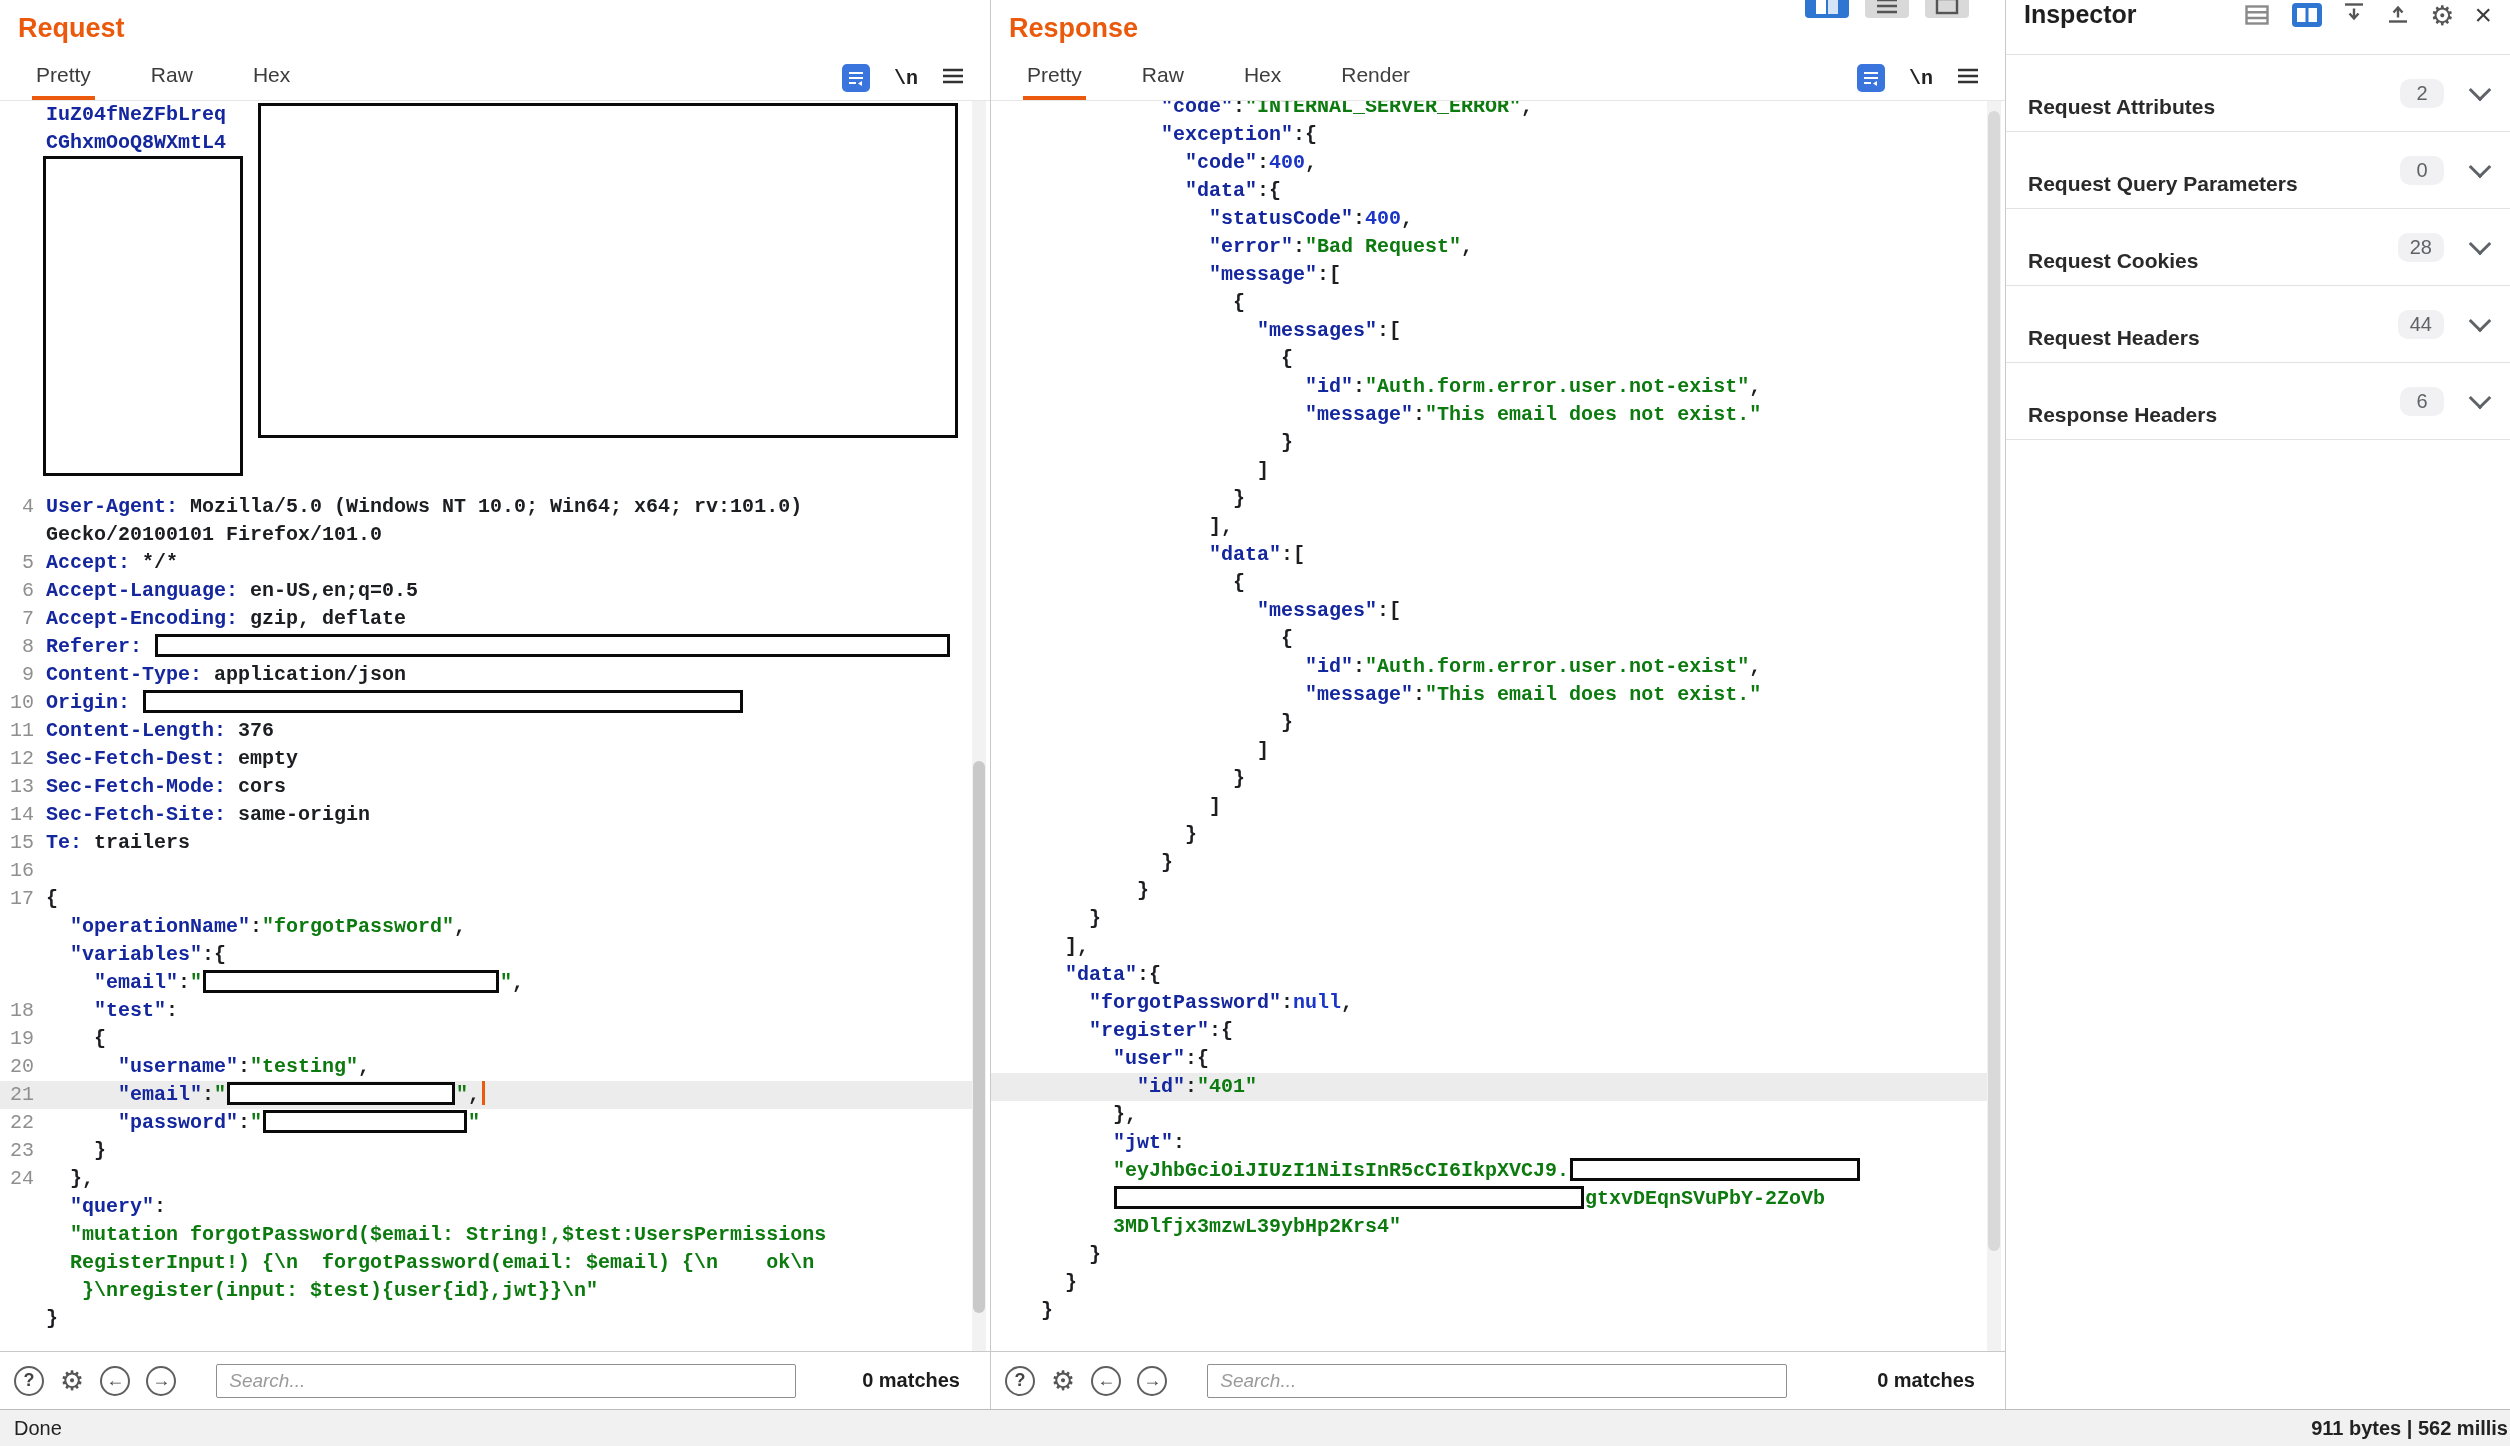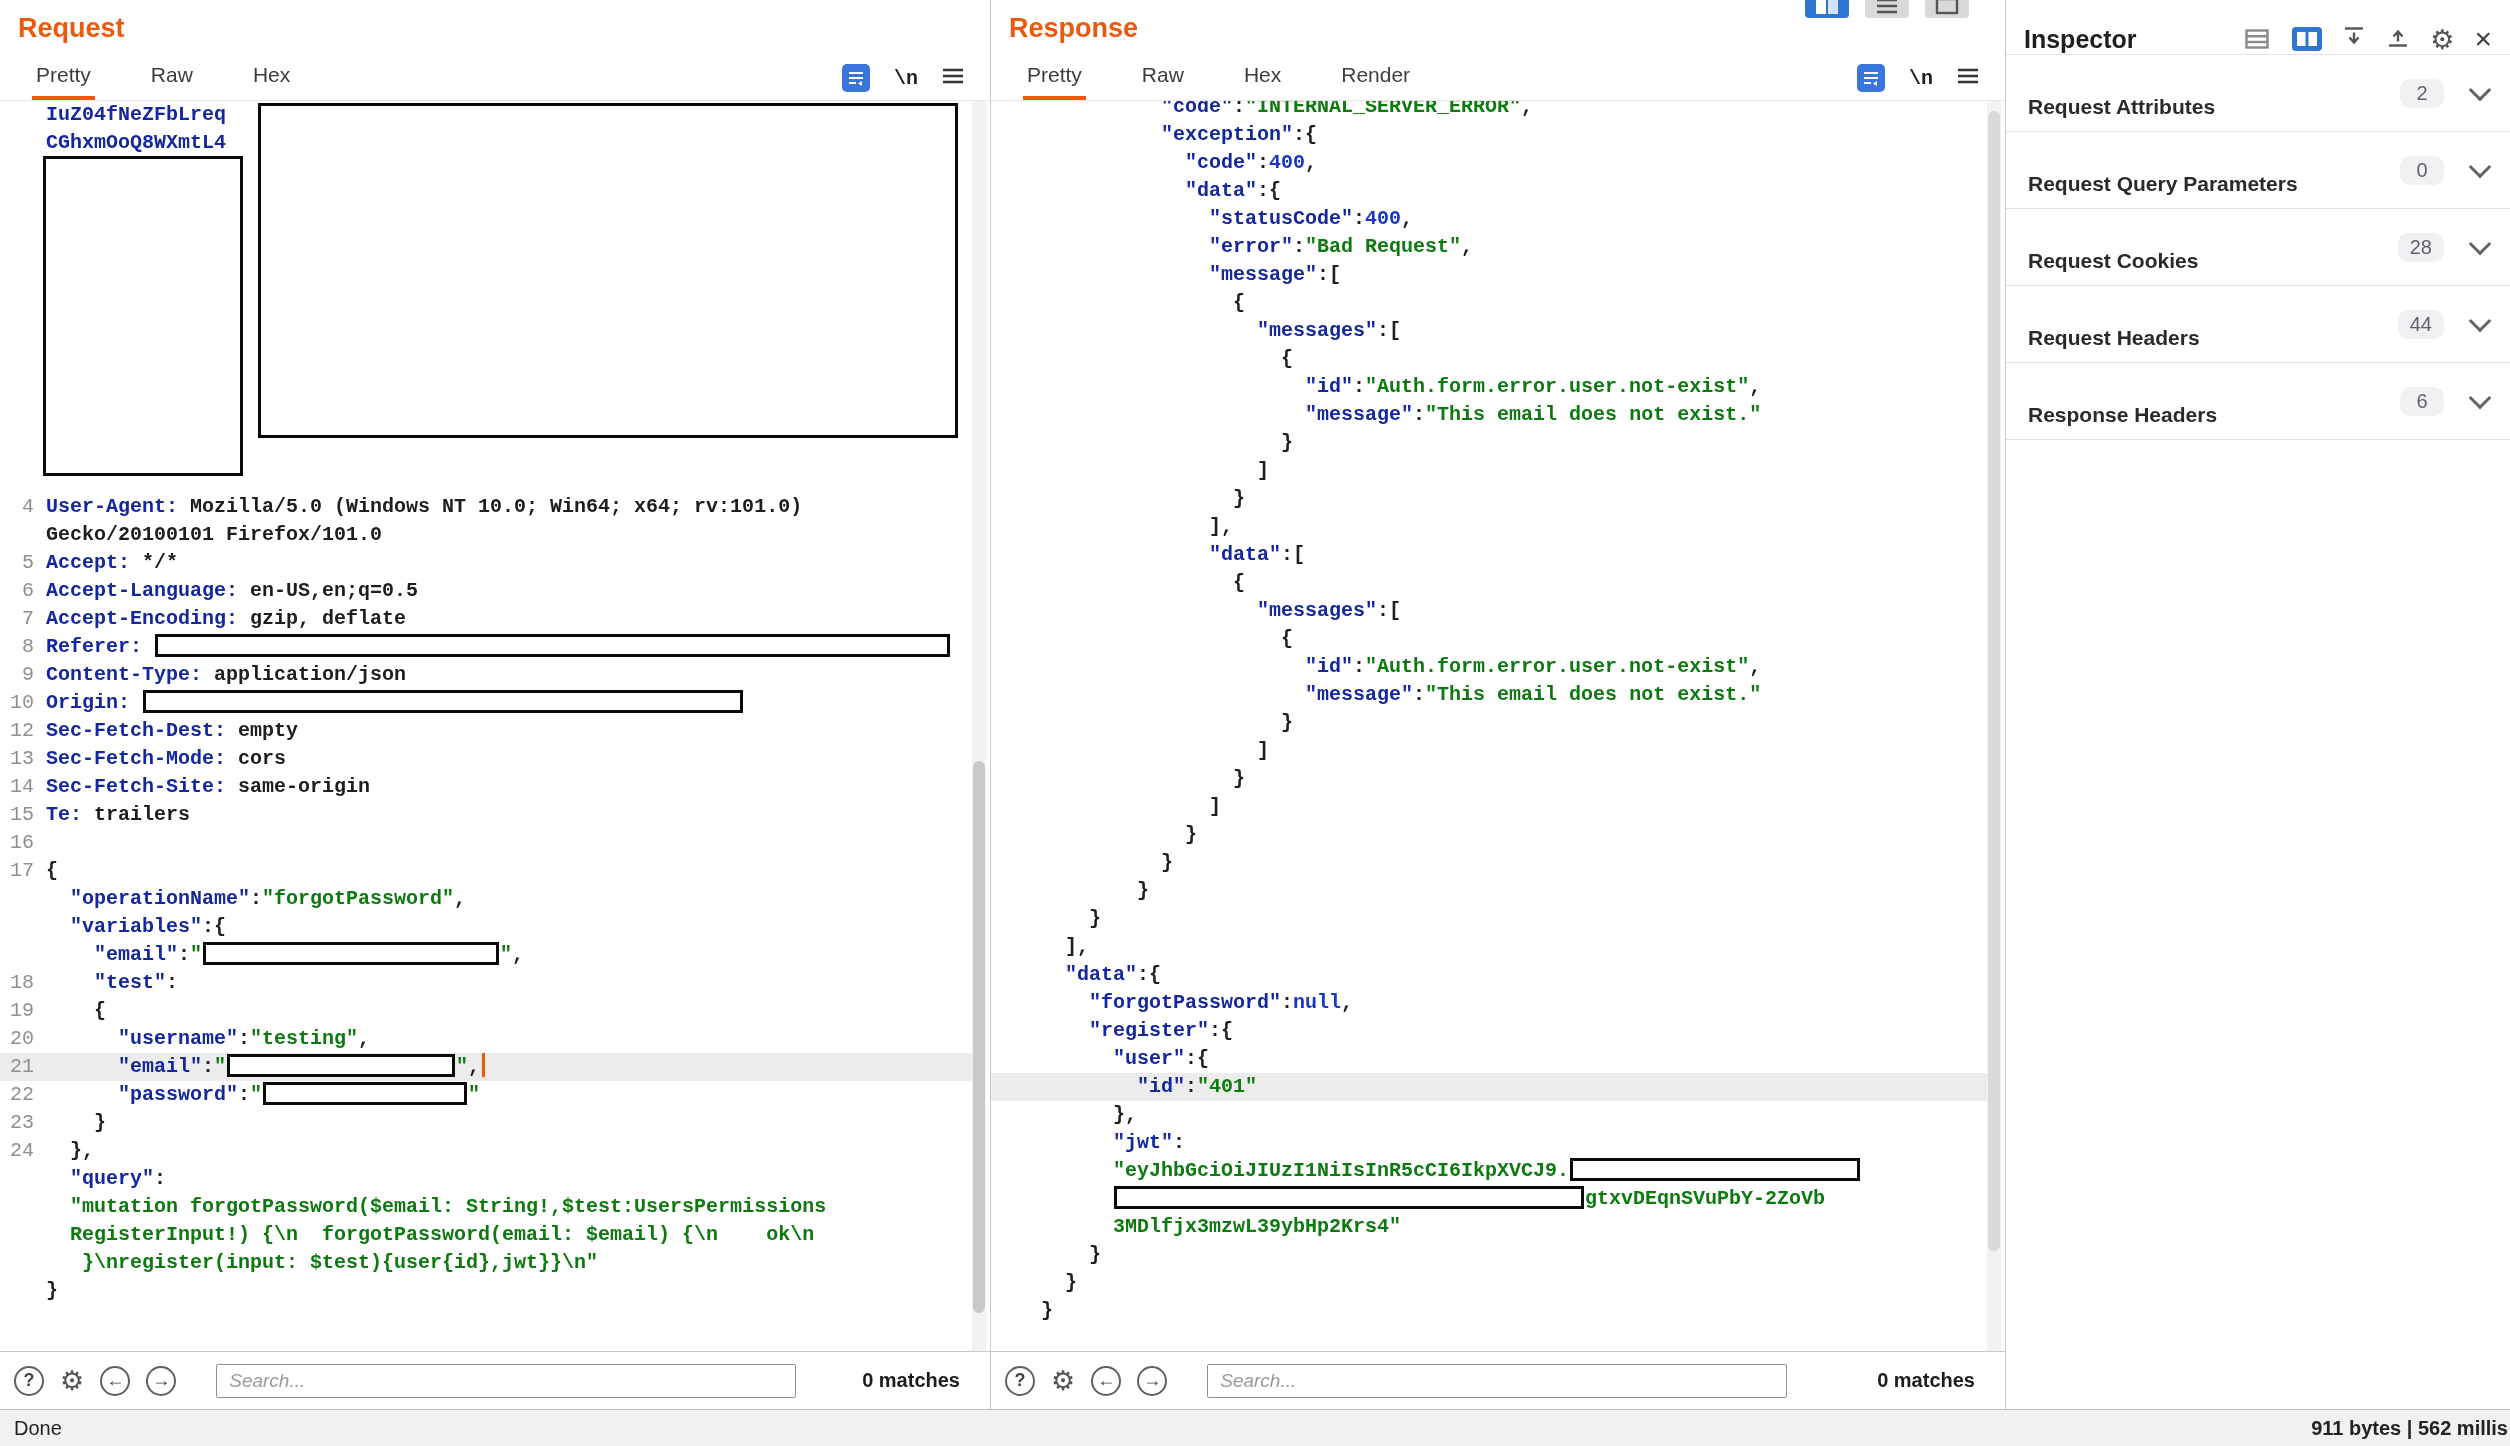--- a/index.html
+++ b/index.html
@@ -42,21 +42,21 @@
   .req .vthumb{top:660px;height:552px;}
   .resp-panel .vthumb{top:10px;height:1140px;background:#d9d9d9;}
 
   .find{height:57px;border-top:1px solid #c9c9c9;display:flex;align-items:center;padding-left:14px;gap:16px;background:#fff;}
   .cbtn{width:30px;height:30px;border:2px solid #5f5f5f;border-radius:50%;display:flex;align-items:center;justify-content:center;font-size:18px;font-weight:700;color:#444;box-sizing:border-box;}
   .gear{font-family:"DejaVu Sans",sans-serif;font-size:27px;color:#555;line-height:1;}
   .search{width:580px;height:34px;border:1px solid #8f8f8f;border-radius:2px;font-size:19px;padding:0 12px;margin-left:24px;box-sizing:border-box;color:#222;font-family:"Liberation Sans",sans-serif;}
   .search::placeholder{font-style:italic;color:#9a9a9a;}
   .matches{margin-left:auto;margin-right:30px;font-size:20px;font-weight:700;color:#1c1c1c;}
 
-  .inspector-head{height:54px;display:flex;align-items:flex-end;padding:0 18px;}
+  .inspector-head{height:54px;display:flex;align-items:flex-start;padding:0 18px;}
   .inspector-title{font-size:25px;font-weight:700;color:#1f1f1f;}
   .insp-icons{margin-left:auto;display:flex;align-items:center;gap:20px;}
   .pairbtn{display:flex;align-items:center;justify-content:center;width:30px;height:24px;border-radius:4px;}
   .pairbtn.blue{background:#2f76d2;}
   .close-x{font-size:30px;color:#3d3d3d;line-height:1;}
   .insp-rows{border-top:1px solid #e2e2e2;}
   .insp-row{height:76px;display:flex;align-items:center;padding:0 22px;border-bottom:1px solid #e2e2e2;}
   .insp-label{flex:1;font-size:21px;font-weight:600;color:#2a2a2a;margin-top:28px;}
   .insp-count{color:#5f6368;font-size:20px;background:#f1f1f3;border-radius:10px;padding:3px 12px;margin-right:28px;min-width:20px;text-align:center;}
   .chev{width:13px;height:13px;border-right:3px solid #5f6368;border-bottom:3px solid #5f6368;transform:rotate(45deg);margin-top:-7px;}
@@ -116,20 +116,21 @@
             <div class="cl"><span class="ln"></span><span class="lt"></span></div>
             <div class="cl"><span class="ln"></span><span class="lt"></span></div>
             <div class="cl"><span class="ln">4</span><span class="lt"><span class="t-k">User-Agent:</span><span class="t-p"> Mozilla/5.0 (Windows NT 10.0; Win64; x64; rv:101.0)</span></span></div>
             <div class="cl"><span class="ln"></span><span class="lt"><span class="t-p">Gecko/20100101 Firefox/101.0</span></span></div>
             <div class="cl"><span class="ln">5</span><span class="lt"><span class="t-k">Accept:</span><span class="t-p"> */*</span></span></div>
             <div class="cl"><span class="ln">6</span><span class="lt"><span class="t-k">Accept-Language:</span><span class="t-p"> en-US,en;q=0.5</span></span></div>
             <div class="cl"><span class="ln">7</span><span class="lt"><span class="t-k">Accept-Encoding:</span><span class="t-p"> gzip, deflate</span></span></div>
             <div class="cl"><span class="ln">8</span><span class="lt"><span class="t-k">Referer:</span><span class="t-p"> </span><span class="redact" style="width: 795px;"></span></span></div>
             <div class="cl"><span class="ln">9</span><span class="lt"><span class="t-k">Content-Type:</span><span class="t-p"> application/json</span></span></div>
             <div class="cl"><span class="ln">10</span><span class="lt"><span class="t-k">Origin:</span><span class="t-p"> </span><span class="redact" style="width: 600px;"></span></span></div>
+            <div class="cl"><span class="ln">11</span><span class="lt"><span class="t-k">Content-Length:</span><span class="t-p"> 376</span></span></div>
             <div class="cl"><span class="ln">12</span><span class="lt"><span class="t-k">Sec-Fetch-Dest:</span><span class="t-p"> empty</span></span></div>
             <div class="cl"><span class="ln">13</span><span class="lt"><span class="t-k">Sec-Fetch-Mode:</span><span class="t-p"> cors</span></span></div>
             <div class="cl"><span class="ln">14</span><span class="lt"><span class="t-k">Sec-Fetch-Site:</span><span class="t-p"> same-origin</span></span></div>
             <div class="cl"><span class="ln">15</span><span class="lt"><span class="t-k">Te:</span><span class="t-p"> trailers</span></span></div>
             <div class="cl"><span class="ln">16</span><span class="lt"></span></div>
             <div class="cl"><span class="ln">17</span><span class="lt"><span class="t-p">{</span></span></div>
             <div class="cl"><span class="ln"></span><span class="lt">  <span class="t-k">"operationName"</span><span class="t-p">:</span><span class="t-v">"forgotPassword"</span><span class="t-p">,</span></span></div>
             <div class="cl"><span class="ln"></span><span class="lt">  <span class="t-k">"variables"</span><span class="t-p">:{</span></span></div>
             <div class="cl"><span class="ln"></span><span class="lt">    <span class="t-k">"email"</span><span class="t-p">:</span><span class="t-v">"</span><span class="redact" style="width: 296px;"></span><span class="t-v">"</span><span class="t-p">,</span></span></div>
             <div class="cl"><span class="ln">18</span><span class="lt">    <span class="t-k">"test"</span><span class="t-p">:</span></span></div>

